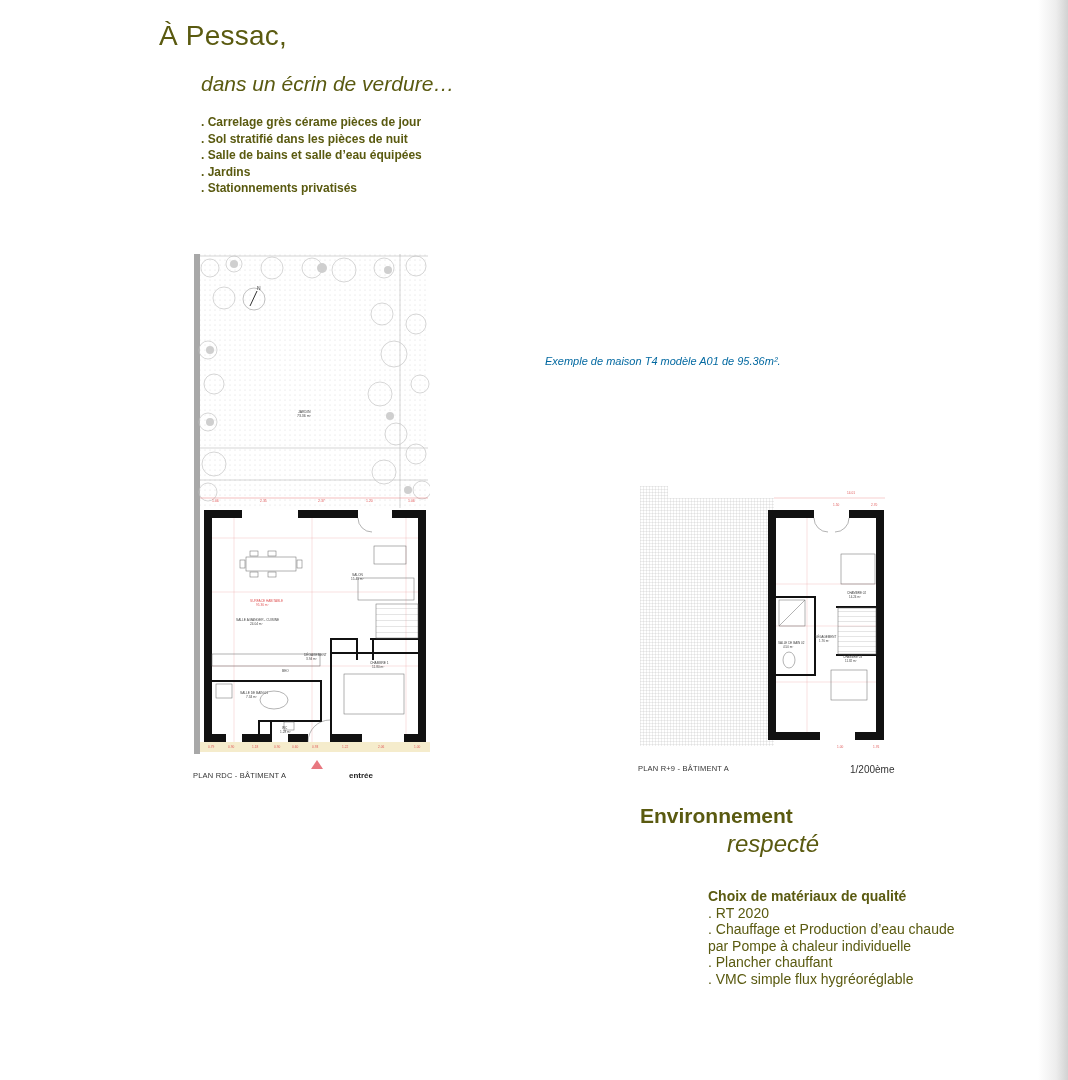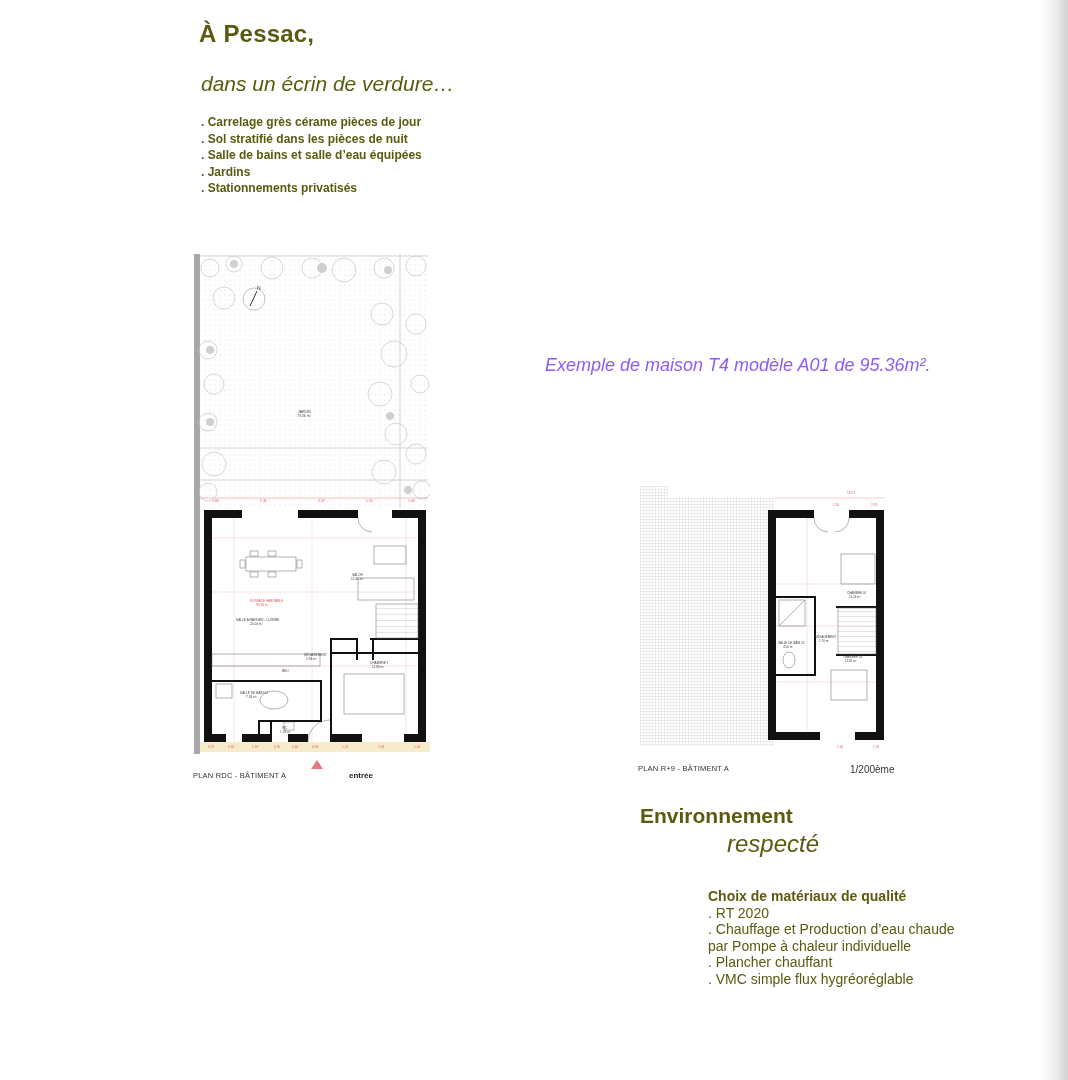--- a/index.html
+++ b/index.html
@@ -7,33 +7,33 @@
     width:1068px; height:1080px; position:relative; overflow:hidden;
     background:#ffffff;
     font-family:"Liberation Sans", sans-serif;
   }
   .edge-shade {
     position:absolute; top:0; right:0; width:30px; height:1080px;
     background:linear-gradient(to right, rgba(255,255,255,0) 0%, rgba(225,225,225,0.6) 60%, rgba(205,205,205,0.9) 100%);
   }
   .title-main {
     position:absolute; left:159px; top:20px;
-    font-size:24px; font-weight:bold; color:#5a5a10; letter-spacing:0.2px;margin-left:40px;
+    font-size:28px; font-weight:normal; color:#5a5a10; letter-spacing:0.2px;
   }
   .subtitle {
     position:absolute; left:201px; top:72px;
     font-size:21px; font-style:italic; color:#5a5a10;
   }
   .features {
     position:absolute; left:201px; top:114px; margin:0; padding:0; list-style:none;
     font-size:12px; font-weight:bold; color:#5a5a10; line-height:16.5px;
   }
   .example {
     position:absolute; left:545px; top:355px;
-    font-size:18px; font-style:italic; color:#8b5cf6;text-align:center;
+    font-size:11px; font-style:italic; color:#0369a1;text-align:center;
   }
   .env-title {
     position:absolute; left:640px; top:804px;
     font-size:21px; font-weight:bold; color:#5a5a10;
   }
   .env-sub {
     position:absolute; left:727px; top:830px;
     font-size:24px; font-style:italic; color:#5a5a10;
   }
   .choice {

